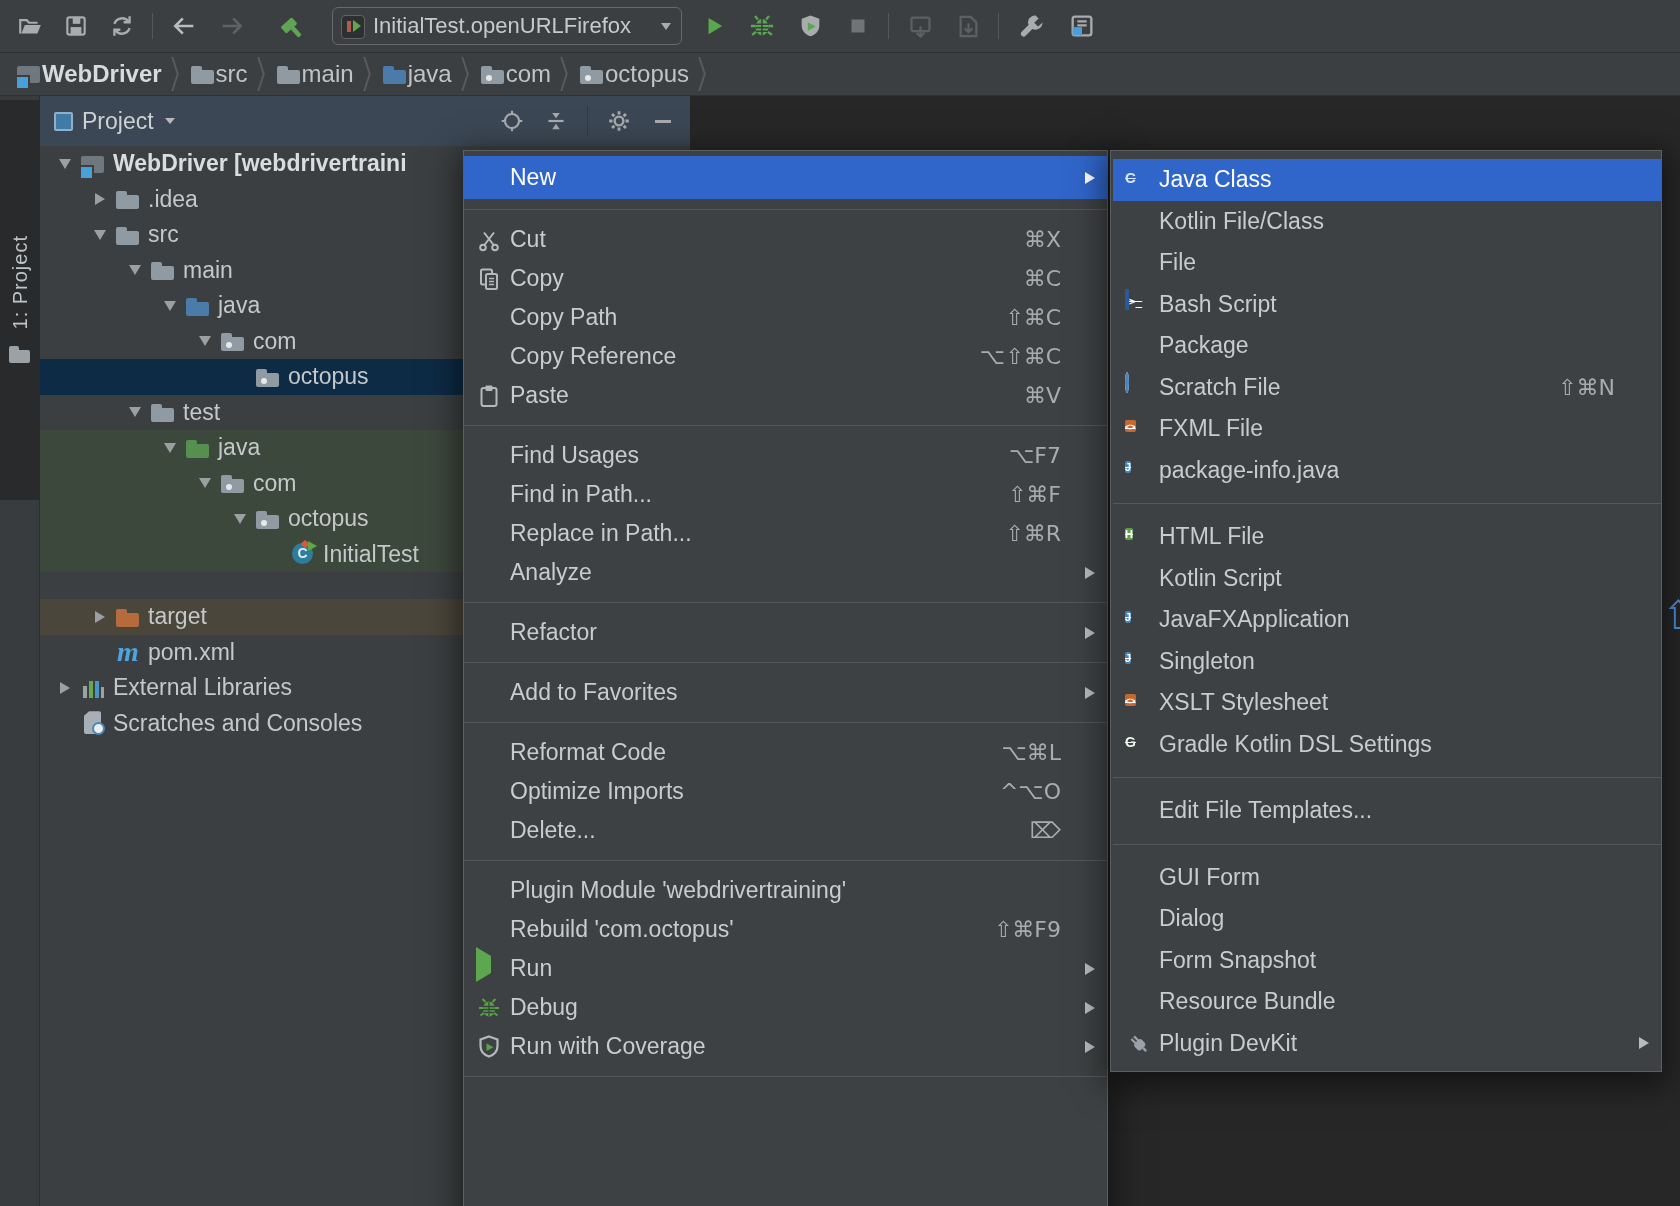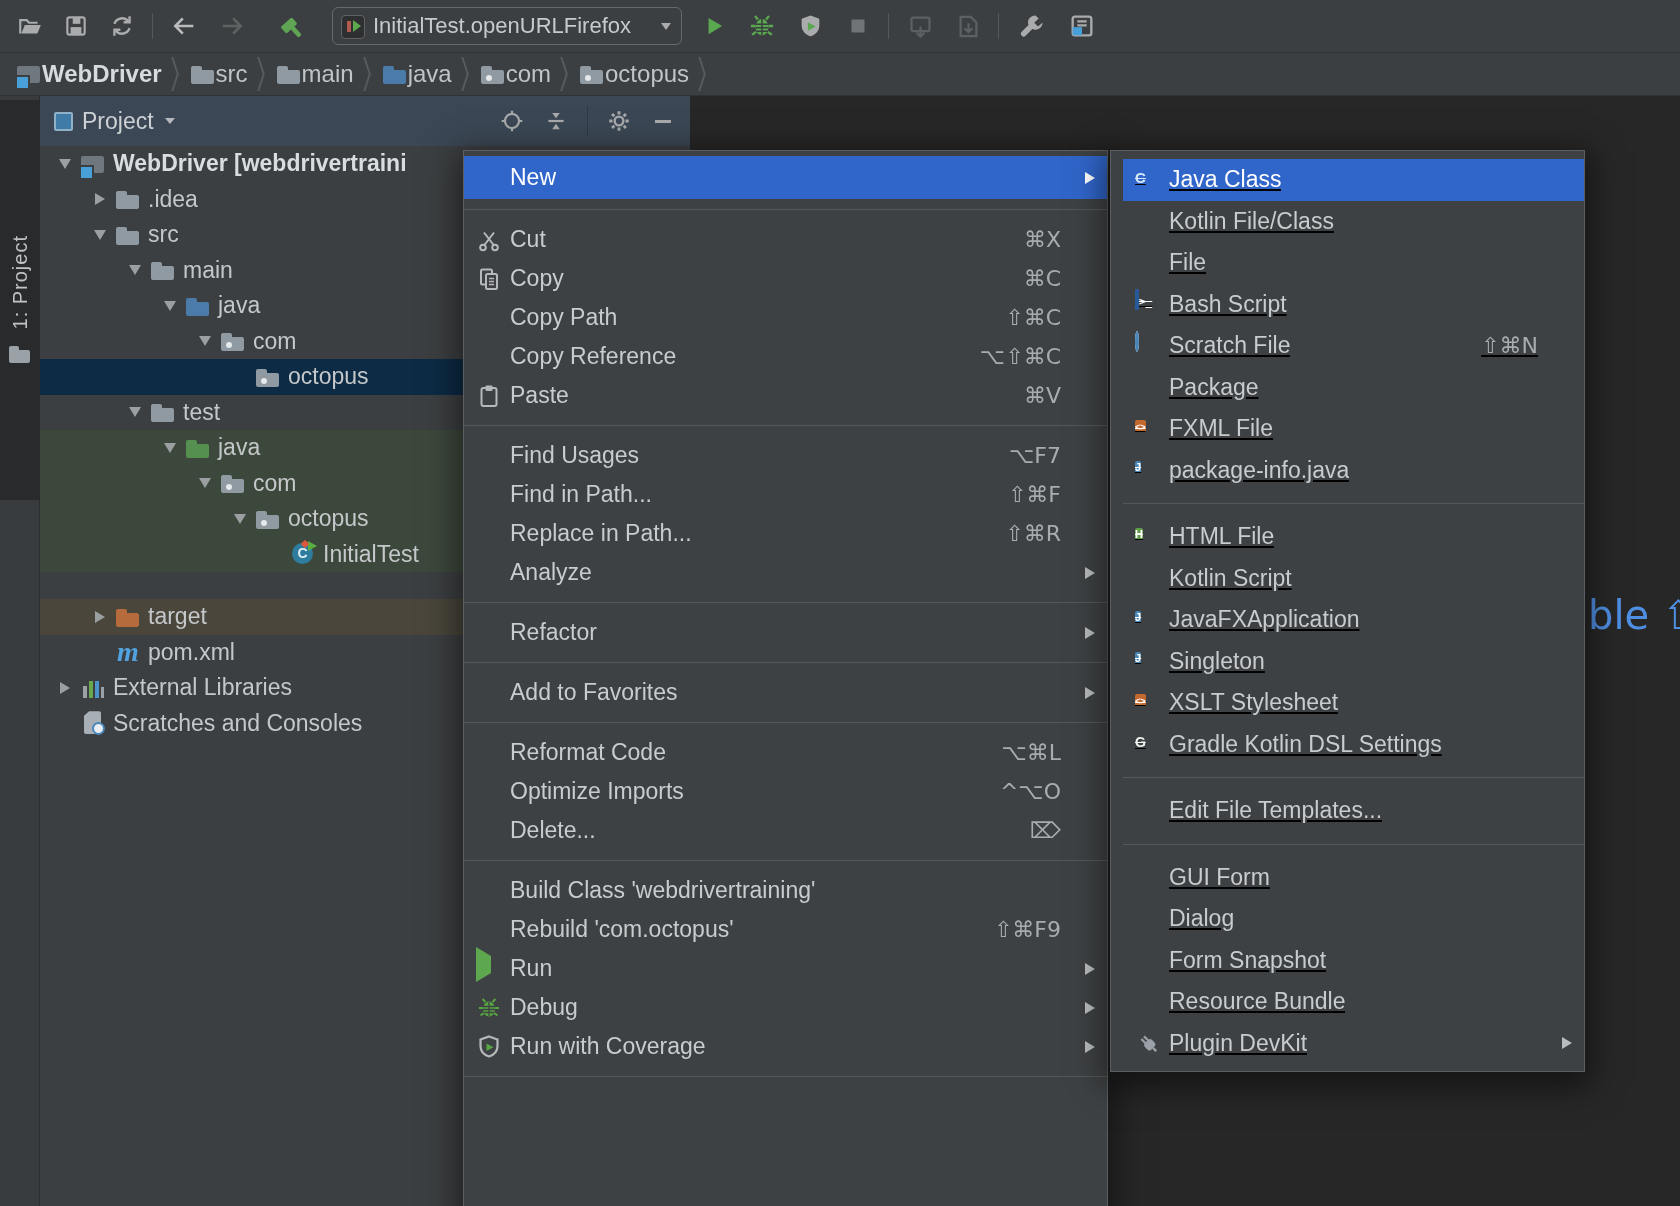--- a/index.html
+++ b/index.html
@@ -112,21 +112,21 @@
   .grd{left:2px;top:2px;width:22px;height:22px;border-radius:50%;background:#4d8a4e;}
   .grd-g{left:2px;top:2px;width:22px;height:22px;text-align:center;color:#eef5ee;font:700 14px/22px "Liberation Sans",sans-serif;}
   .grd-g::after{content:'G';}
   .rb1{left:1px;bottom:0;width:4px;height:9px;background:#cd7f39;}
   .rb2{left:7px;bottom:0;width:4px;height:13px;background:#5a9e46;}
   .rb3{left:13px;bottom:0;width:4px;height:7px;background:#9aa1a7;}
 
   
   .menu{position:absolute;background:#3e4143;border:1px solid #5c5f61;box-sizing:border-box;box-shadow:0 8px 30px 6px rgba(0,0,0,.5);z-index:50;}
   #menu1{left:463px;top:150px;width:645px;min-height:1075px;padding-top:5px;}
-  #menu2{left:1110px;top:150px;width:475px;padding:8px 0 7px 12px;z-index:55;text-decoration:underline;}
+  #menu2{left:1110px;top:150px;width:552px;padding:8px 0 7px 2px;z-index:55;}
   .mrow{display:flex;align-items:center;height:39px;padding:0 12px 0 12px;box-sizing:border-box;}
   #menu2 .mrow{height:41.5px;}
   #menu1 .mrow.newrow{height:43px;}
   .mrow.hl{background:var(--menu_selection,#3065c9);}
   .mrow.hl .mlabel,.mrow.hl .msc{color:#fff;}
   .mrow.hl .marrow{border-left-color:#fff;}
   .micon{position:relative;width:26px;height:26px;flex:none;margin-right:8px;}
   .mlabel{font-size:23px;color:#c9ccce;white-space:nowrap;overflow:hidden;}
   .msc{margin-left:auto;font-size:22px;color:#a9acaf;padding-right:16px;white-space:nowrap;font-family:"DejaVu Sans","Liberation Sans",sans-serif;}
   .arrcol{width:18px;display:flex;justify-content:flex-end;flex:none;}
@@ -613,21 +613,21 @@
       </div>
       <div class="mrow">
         <span class="micon"></span>
         <span class="mlabel">Delete...</span>
         <span class="msc">⌦</span>
         <span class="arrcol"></span>
       </div>
       <div class="msep"></div>
       <div class="mrow">
         <span class="micon"></span>
-        <span class="mlabel">Build Class 'webdrivertraining'</span>
+        <span class="mlabel">Plugin Module 'webdrivertraining'</span>
         <span class="msc"></span>
         <span class="arrcol"></span>
       </div>
       <div class="mrow">
         <span class="micon"></span>
         <span class="mlabel">Rebuild 'com.octopus'</span>
         <span class="msc">⇧⌘F9</span>
         <span class="arrcol"></span>
       </div>
       <div class="mrow">
@@ -682,29 +682,29 @@
         <span class="msc"></span>
         <span class="arrcol"></span>
       </div>
       <div class="mrow">
         <span class="micon"><s class="bsh"></s><s class="bsh-t"></s></span>
         <span class="mlabel">Bash Script</span>
         <span class="msc"></span>
         <span class="arrcol"></span>
       </div>
       <div class="mrow">
+        <span class="micon"><s class="f-tab"></s><s class="f-body"></s><s class="p-dot"></s></span>
+        <span class="mlabel">Package</span>
+        <span class="msc"></span>
+        <span class="arrcol"></span>
+      </div>
+      <div class="mrow">
         <span class="micon"><s class="pg"></s><s class="clk"></s></span>
         <span class="mlabel">Scratch File</span>
         <span class="msc">⇧⌘N</span>
-        <span class="arrcol"></span>
-      </div>
-      <div class="mrow">
-        <span class="micon"><s class="f-tab"></s><s class="f-body"></s><s class="p-dot"></s></span>
-        <span class="mlabel">Package</span>
-        <span class="msc"></span>
         <span class="arrcol"></span>
       </div>
       <div class="mrow">
         <span class="micon"><s class="pg"></s><s class="bdg bx"></s></span>
         <span class="mlabel">FXML File</span>
         <span class="msc"></span>
         <span class="arrcol"></span>
       </div>
       <div class="mrow">
         <span class="micon"><s class="pg"></s><s class="bdg bj"></s></span>

